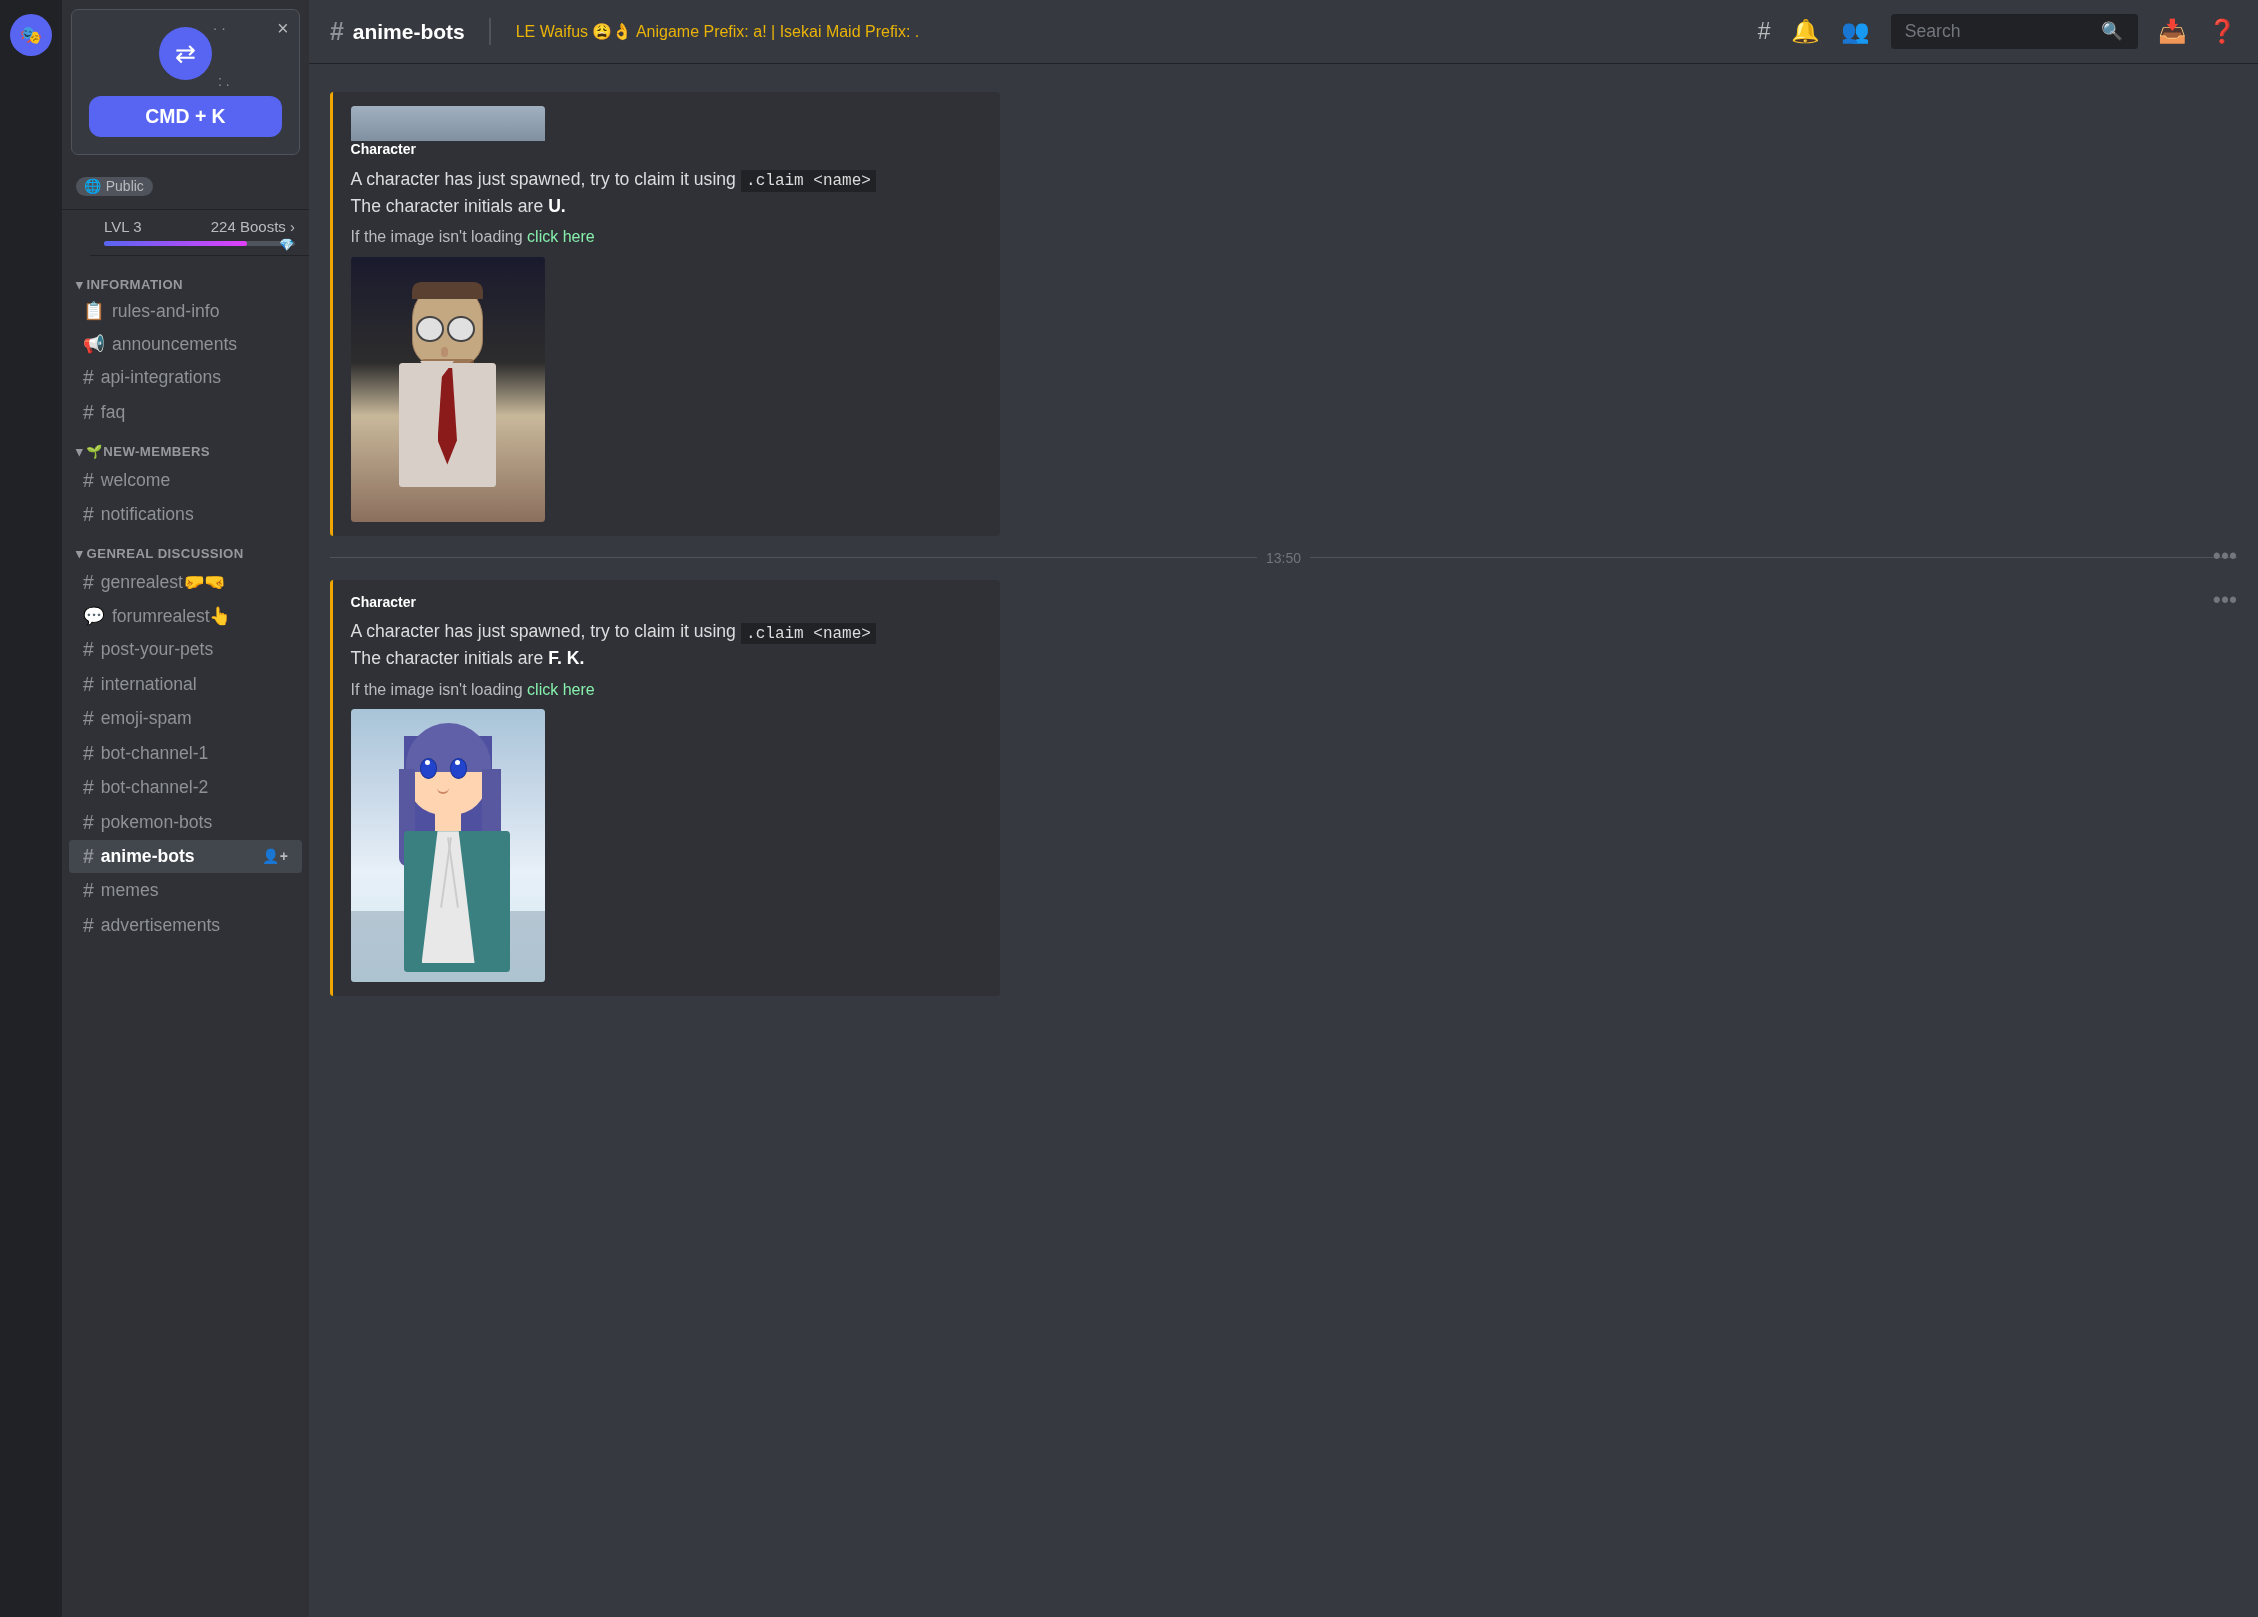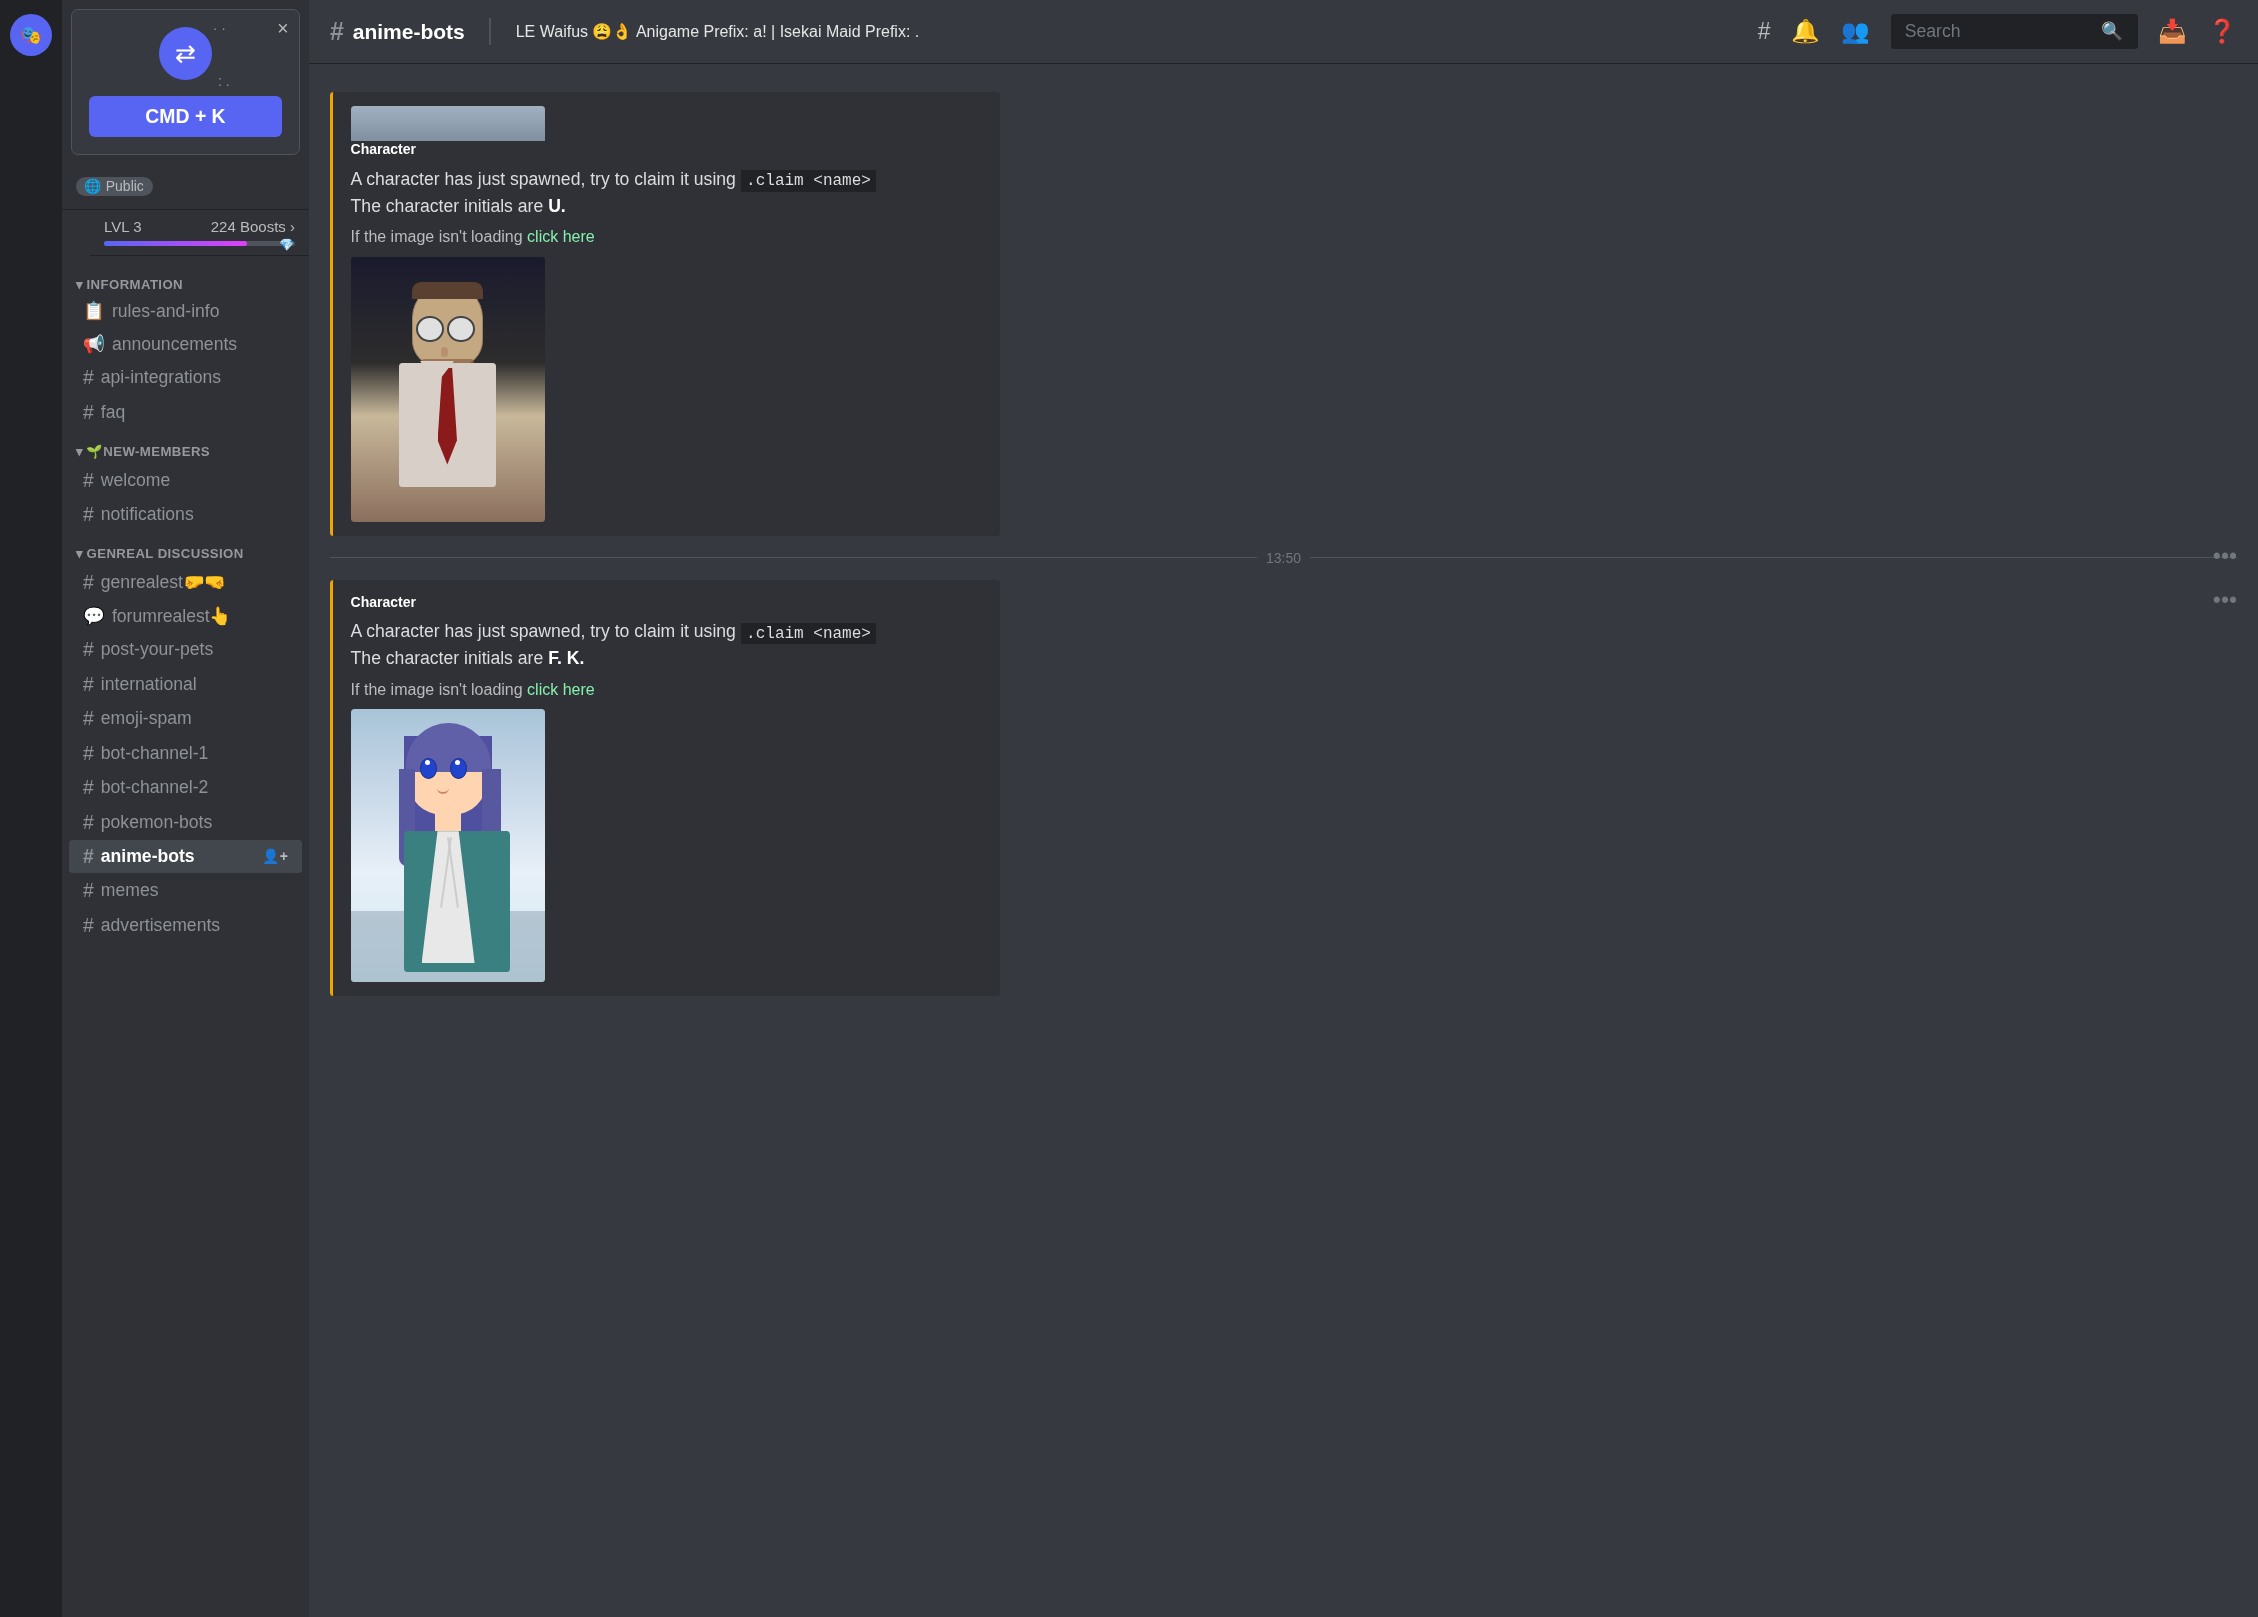--- a/index.html
+++ b/index.html
@@ -80,21 +80,21 @@
       font-size: 17.6px;
       color: #dcddde;
       text-align: center;
       margin-bottom: 12.4px;
       line-height: 1.4;
     }
     .quick-switcher-btn {
       background: #5865f2;
       color: white;
       border: none;
-      border-radius: 6px;
+      border-radius: 12px;
       padding: 8.8px 0;
       width: 100%;
       font-size: 19.4px;
       font-weight: bold;
       cursor: pointer;
       text-align: center;
     }
 
     
     .server-info {
@@ -228,21 +228,21 @@
       font-size: 25px;
     }
     .topbar-divider {
       width: 1.8px;
       height: 26.5px;
       background: #4f545c;
       margin: 0 7px;
     }
     .topbar-desc {
       font-size: 16px;
-      color: #e5e5e5;
+      color: #eab308;
     }
     .topbar-icons {
       margin-left: auto;
       display: flex;
       align-items: center;
       gap: 21px;
     }
     .topbar-icon {
       color: #b9bbbe;
       cursor: pointer;

